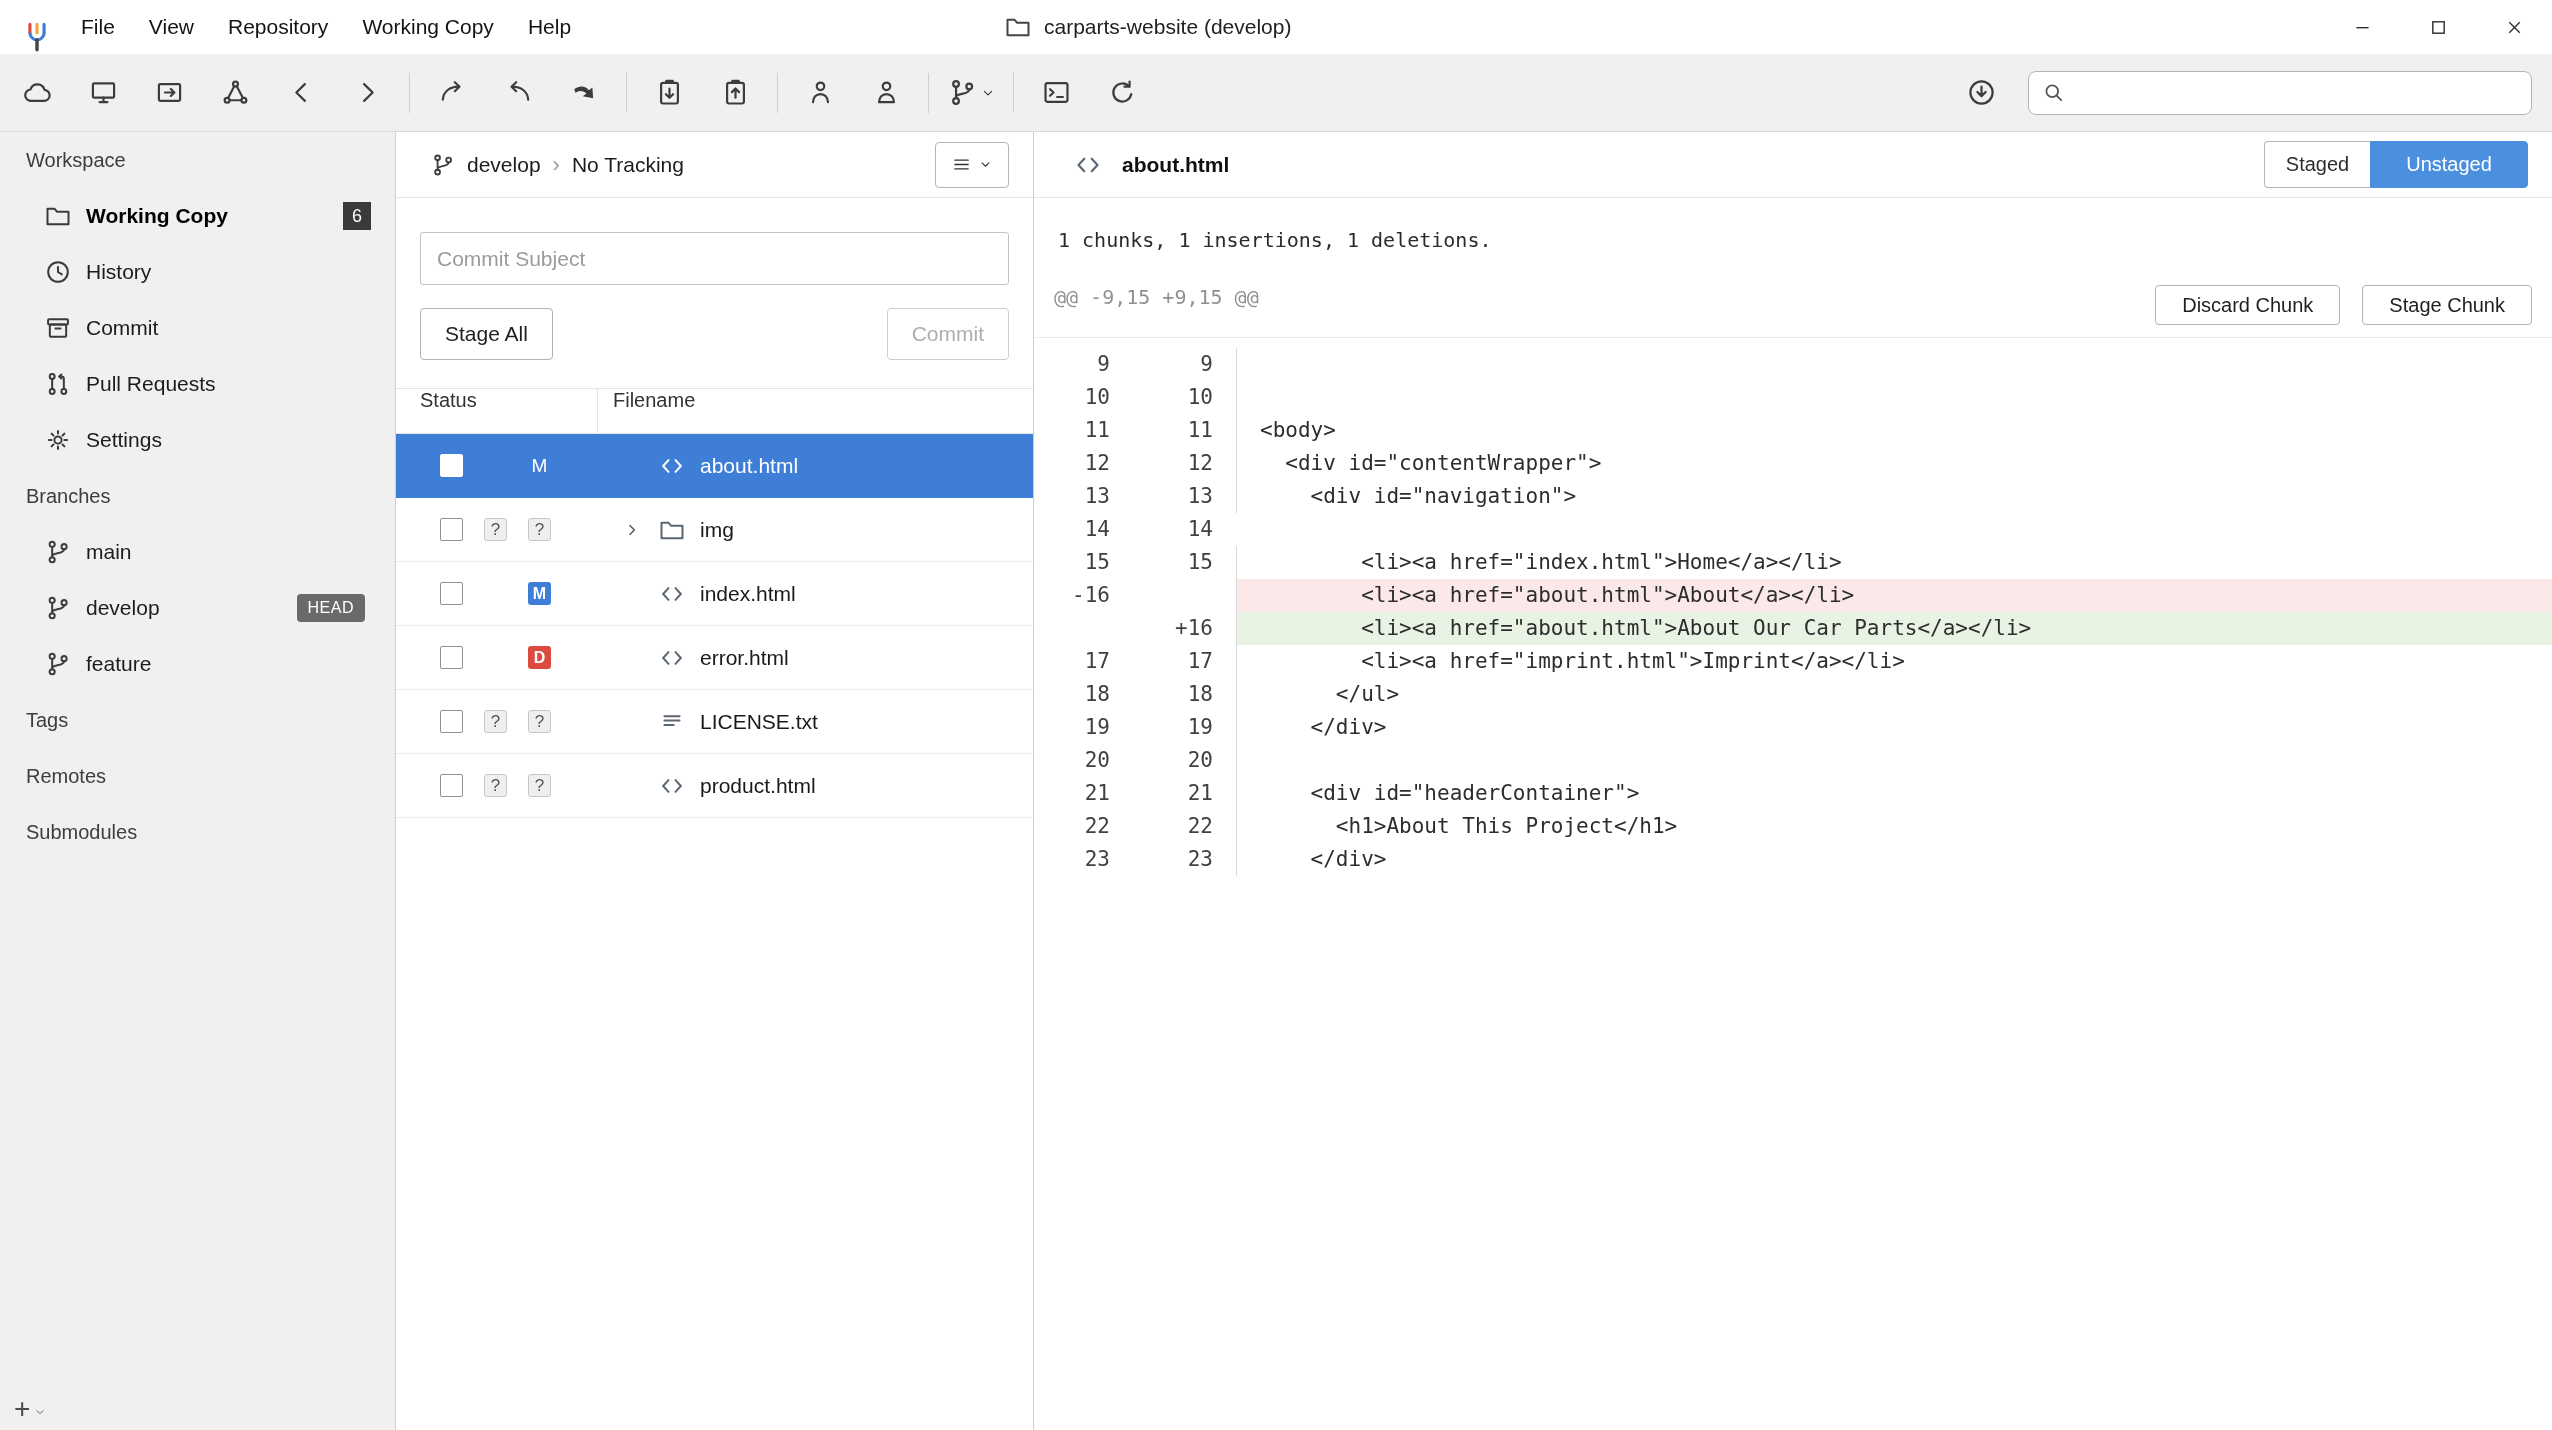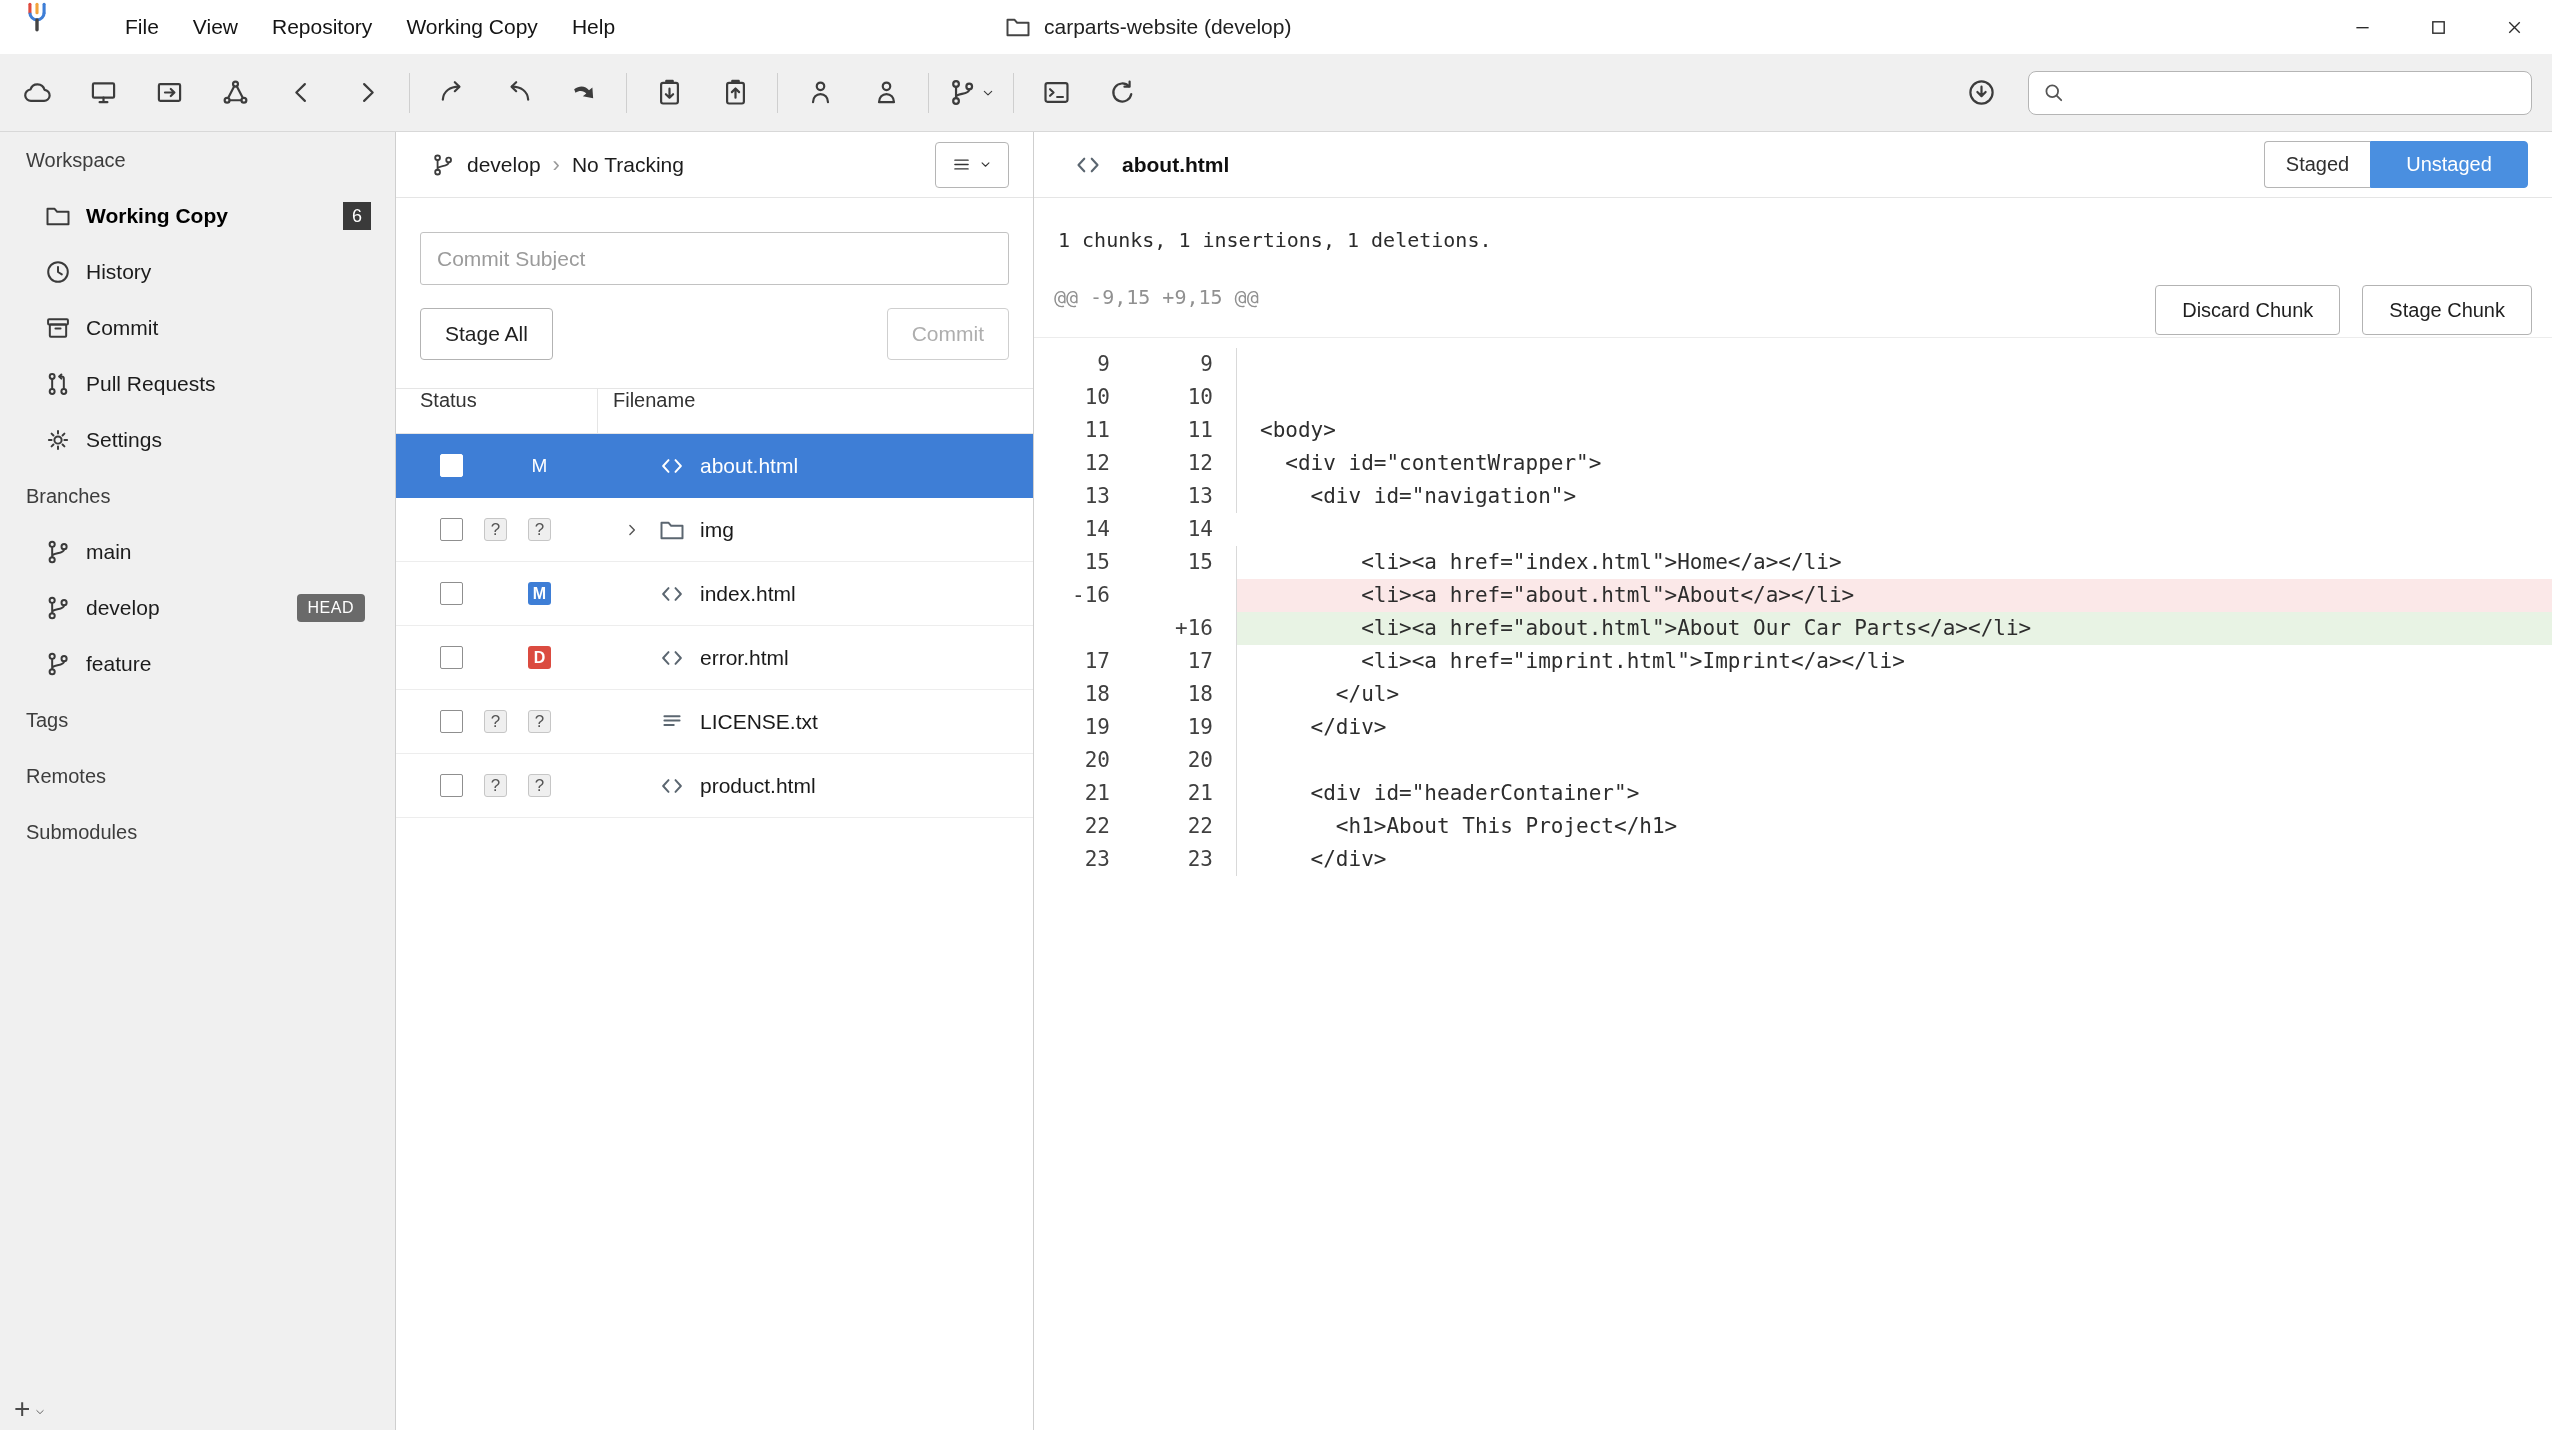--- a/index.html
+++ b/index.html
@@ -8,21 +8,21 @@
     font-family: "Liberation Sans", sans-serif;
     background: #fff; color: #1d1d1d; position: relative;
   }
   button { font-family: inherit; cursor: default; }
   input  { font-family: inherit; }
 
   [data-icon]{ display:inline-flex; align-items:center; justify-content:center; }
   [data-icon] svg, .ic svg, .mini svg { width:100%; height:100%; }
 
   
-  .titlebar { height: 54px; background: #fff; display: flex; align-items: flex-start; position: relative; gap: 44px; }
+  .titlebar { height: 54px; background: #fff; display: flex; align-items: flex-end; position: relative; }
   .app-icon { margin-left: 20px; width: 34px; height: 34px; }
   .menubar { display: flex; margin-left: 10px; height: 100%; }
   .menu-item { display: flex; align-items: center; padding: 0 17px; font-size: 21px; color: #141414; }
   .window-title { position: absolute; left: 1004px; top: 0; height: 54px; display: flex; align-items: center; gap: 12px; font-size: 21px; color: #222; }
   .window-title .t-folder { width: 28px; height: 28px; color: #444; }
   .win-controls { margin-left: auto; display: flex; height: 54px; }
   .wc { width: 76px; height: 54px; display: flex; align-items: center; justify-content: center; color: #2b2b2b; background: transparent; border: none; }
   .wc svg { width: 21px; height: 21px; }
 
   
@@ -98,21 +98,21 @@
   .segmented { margin-left: auto; display: flex; }
   .seg { height: 47px; min-width: 106px; padding: 0 20px; border: 1px solid #b5b5b5; background: #fff; font-size: 20px; color: #2f2f2f; }
   .seg:first-child { border-radius: 4px 0 0 4px; border-right: none; }
   .seg.active { min-width: 158px; background: var(--accent-light,#4A8FE0); border-color: var(--accent-light,#4A8FE0); color: #fff; border-radius: 0 4px 4px 0; }
 
   .mono { font-family: "DejaVu Sans Mono", "Liberation Mono", monospace; }
   .summary { height: 87px; padding: 30px 24px 0; font-size: 20px; color: #2b2b2b; }
   .chunkbar { height: 53px; min-height: 53px; display: flex; align-items: flex-start; padding: 0 20px; border-bottom: 1px solid #ececec; }
   .hunk { font-size: 20px; color: #909090; }
   .chunk-btns { margin-left: auto; display: flex; gap: 22px; }
-  .chunk-btns .btn { height: 50px; font-size: 20px; padding: 0 26px; }
+  .chunk-btns .btn { height: 40px; font-size: 20px; padding: 0 26px; }
 
   #diff-body { flex: 1; overflow: hidden; font-size: 21px; line-height: 33px; color: #2d2d2d; padding-top: 10px; }
   .diff-row { display: flex; height: 33px; }
   .ln { color: #404040; flex: none; }
   .ln.old { width: 76px; text-align: right; }
   .ln.new { width: 103px; text-align: right; }
   .code { flex: 1; margin-left: 23px; border-left: 1px solid #d9d9d9; padding-left: 23px; white-space: pre; }
   .diff-row.deleted .code { background: var(--removed-bg,#FBE8E8); }
   .diff-row.added .code { background: var(--added-bg,#E8F3E4); }
 </style>

